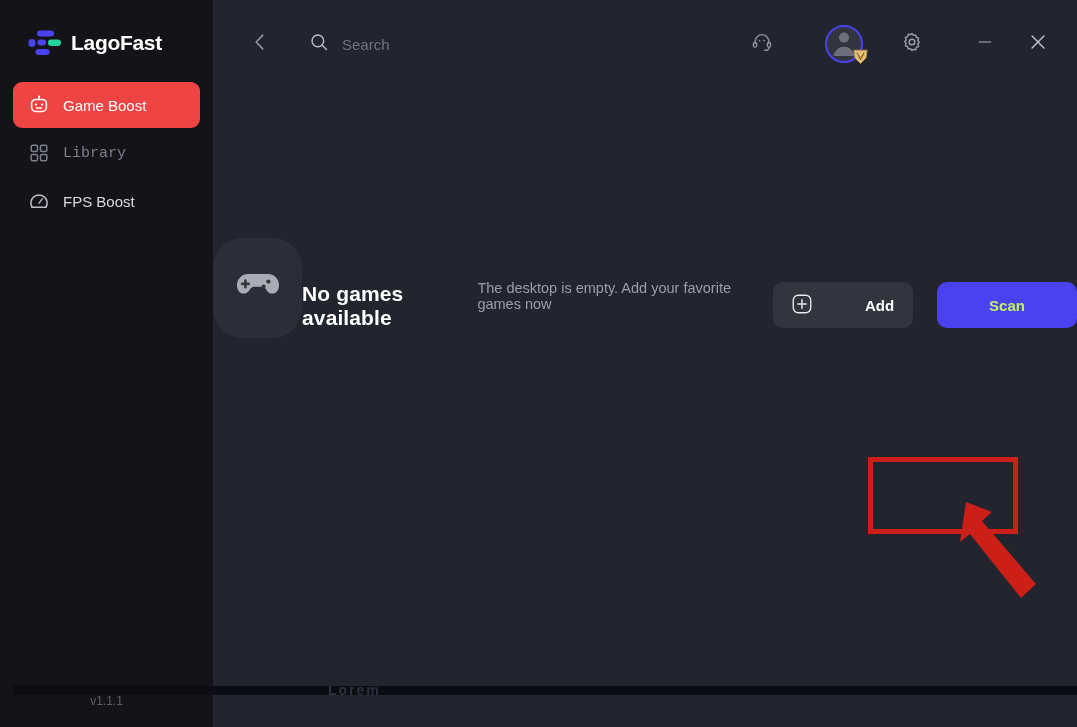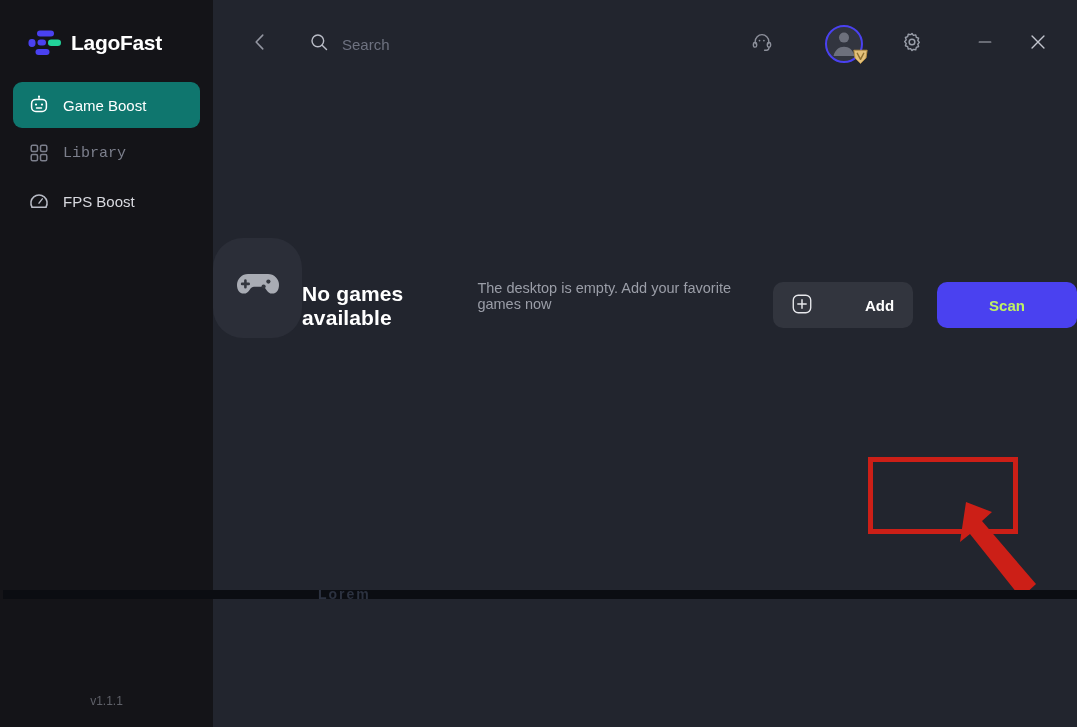--- a/index.html
+++ b/index.html
@@ -4,21 +4,21 @@
 <style>
   * { box-sizing: border-box; margin: 0; padding: 0; }
   html, body {
     width: 1077px; height: 727px;
     background: #000;
     font-family: "Liberation Sans", sans-serif;
     overflow: hidden;
   }
   .app {
     position: relative;
-    width: 1077px; height: 599px;
+    width: 1077px; height: 695px;
     display: flex;
     background: #22252e;
   }
 
   
   .sidebar {
     width: 213px;
     height: 727px;
     background: #141418;
     position: relative;
@@ -44,21 +44,21 @@
     align-items: center;
     gap: 14px;
     height: 46px;
     border-radius: 9px;
     padding-left: 16px;
     margin-bottom: 2px;
     cursor: pointer;
   }
   .nav-item .nav-ico { width: 20px; height: 20px; flex: 0 0 20px; display:block; }
   .nav-label { font-size: 15px; }
-  .nav-item.active { background: #0f766e; }
+  .nav-item.active { background: #ef4444; }
   .nav-item.active .nav-label { color: #ffffff; }
   .nav-item.dim .nav-label { color: #7c7f8c; font-family: Liberation Mono, monospace; }
   .nav-item.norm .nav-label { color: #d9dae0; }
   .version {
     position: absolute;
     left: 0; right: 0;
     bottom: 19px;
     text-align: center;
     color: #5e6068;
     font-size: 12px;
@@ -205,21 +205,21 @@
   .annot-arrow {
     position: absolute;
     left: 745px; top: 490px;
     width: 105px; height: 110px;
     pointer-events: none;
   }
 
   
   .bottom-strip {
     position: absolute;
-    left: 3px; right: 0; bottom: 0;
+    left: 13px; right: 0; bottom: 0;
     height: 9px;
     background: #0b0d12;
     overflow: hidden;
   }
   .bottom-strip-text {
     color: #2c3240;
     font-size: 14px;
     font-weight: bold;
     position: absolute;
     left: 315px;

